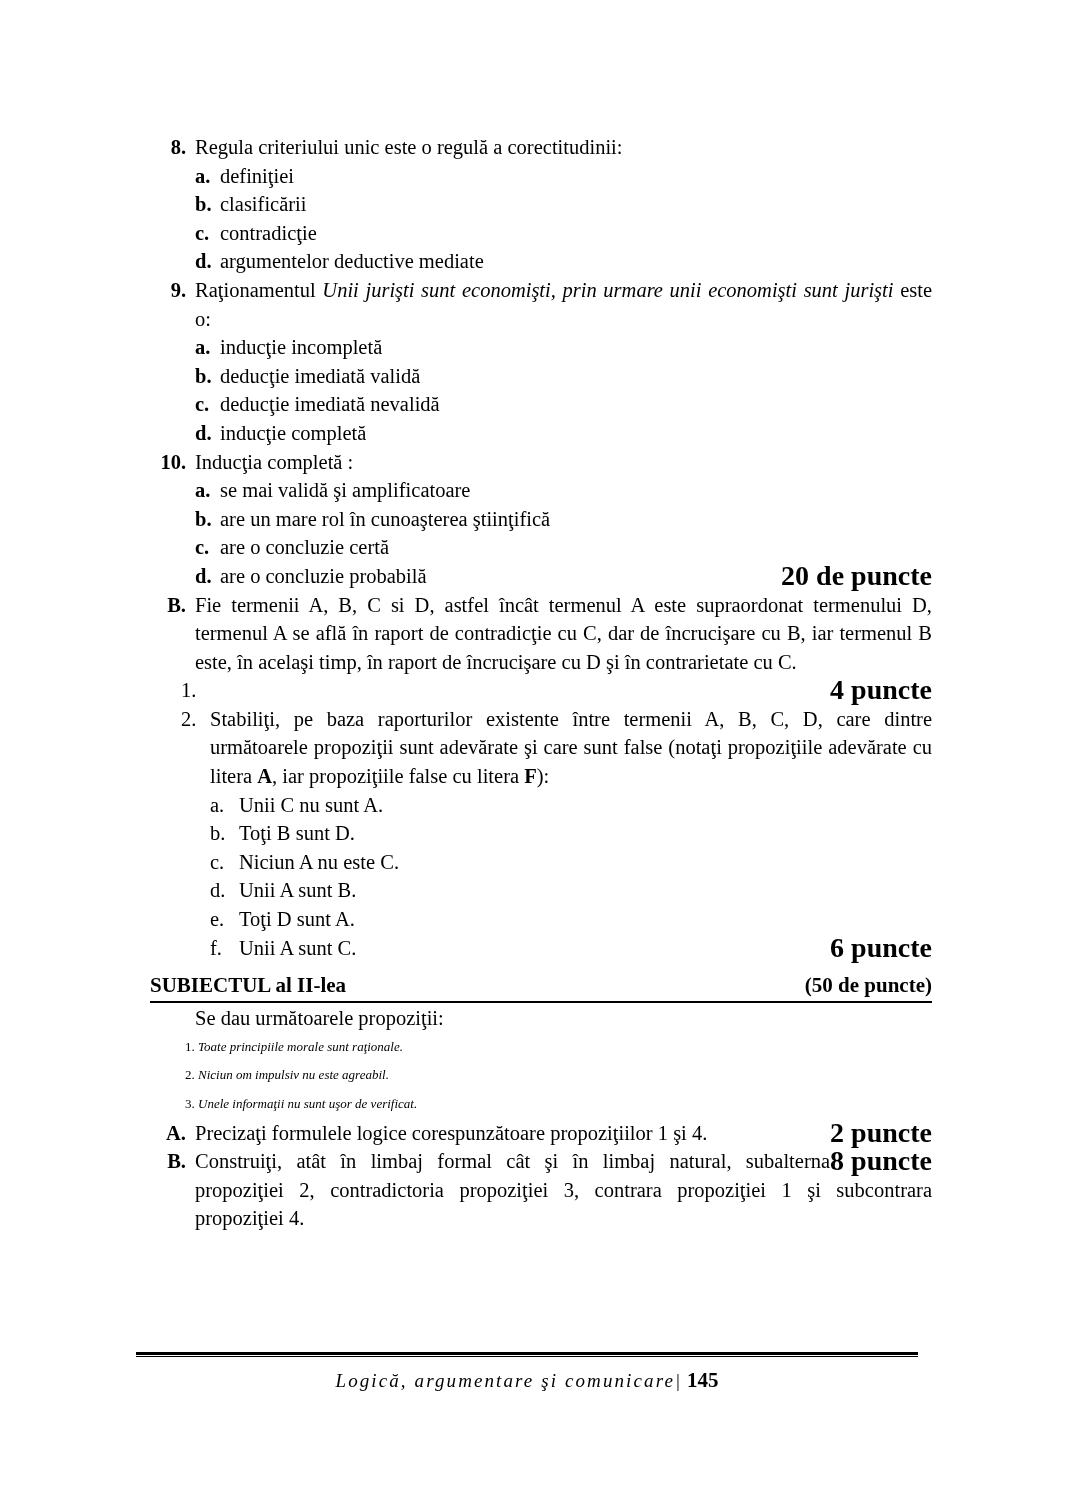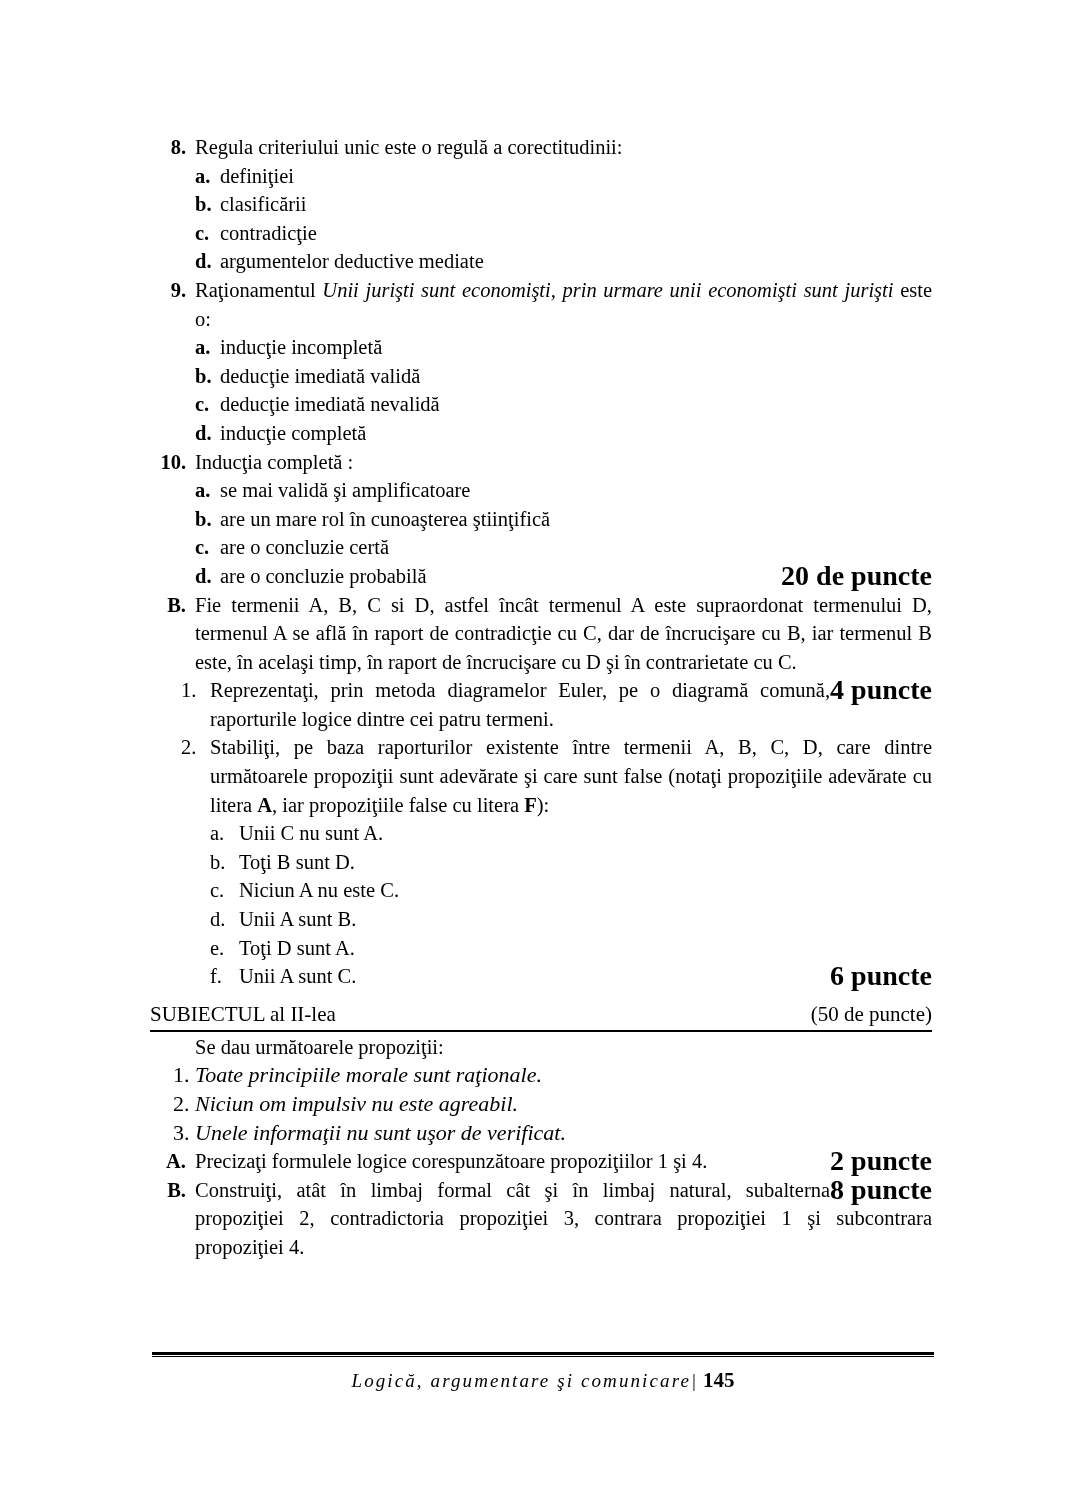--- a/index.html
+++ b/index.html
@@ -104,53 +104,53 @@
     flex: 1 1 auto;
     font-size: 20.5px;
     line-height: 28.6px;
   }
 
   
   .section-head {
     display: flex;
     justify-content: space-between;
     align-items: baseline;
-    font-weight: normal;
+    font-weight: bold;
     font-size: 21px;
     line-height: 30px;
     border-bottom: 2.2px solid #000;
     margin-top: 8px;
     padding-bottom: 1px;
     width: 782px;
     margin-left: -2px;
   }
 
   
   .prop-intro {
     margin-left: 43px;
     font-size: 20.5px;
     line-height: 28.6px;
   }
   .prop {
-    margin-left: 21px;
-    font-size: 22px;
+    margin-left: 33px;
+    font-size: 13px;
     line-height: 28.6px;
   }
   .prop i { font-style: italic; }
 
   
   .jtext {
     text-align: justify;
     text-align-last: left;
   }
 
   
   .footer {
     position: absolute;
-    left: 152px;
+    left: 136px;
     top: 1352px;
     width: 782px;
   }
   .footer-rule {
     border-top: 3px solid #000;
     border-bottom: 1px solid #000;
     height: 1px;
     width: 100%;
   }
   .footer-text {
@@ -239,21 +239,21 @@
       <div class="ot"><span class="pts">20 de puncte</span><span>are o concluzie probabilă</span></div>
     </div>
 
     <div class="row">
       <div class="lbl lbl-alpha">B.</div>
       <div class="body jtext">Fie termenii A, B, C si D, astfel încât termenul A este supraordonat termenului D, termenul A se află în raport de contradicţie cu C, dar de încrucişare cu B, iar termenul B este, în acelaşi timp, în raport de încrucişare cu D şi în contrarietate cu C.</div>
     </div>
 
     <div class="sub">
       <div class="sl">1.</div>
-      <div class="st"><span class="pts">4 puncte</span><span>Reprezentaţi, prin metoda diagramelor Euler, pe o diagramă comună, raporturile logice dintre cei patru termeni.</span></div>
+      <div class="st"><span class="pts">4 puncte</span></div>
     </div>
 
     <div class="sub">
       <div class="sl">2.</div>
       <div class="st"><span>Stabiliţi, pe baza raporturilor existente între termenii A, B, C, D, care dintre următoarele propoziţii sunt adevărate şi care sunt false (notaţi propoziţiile adevărate cu litera </span><b>A</b><span>, iar propoziţiile false cu litera </span><b>F</b><span>):</span></div>
     </div>
 
     <div class="plain">
       <div class="pl">a.</div>
       <div class="pt">Unii C nu sunt A.</div>

